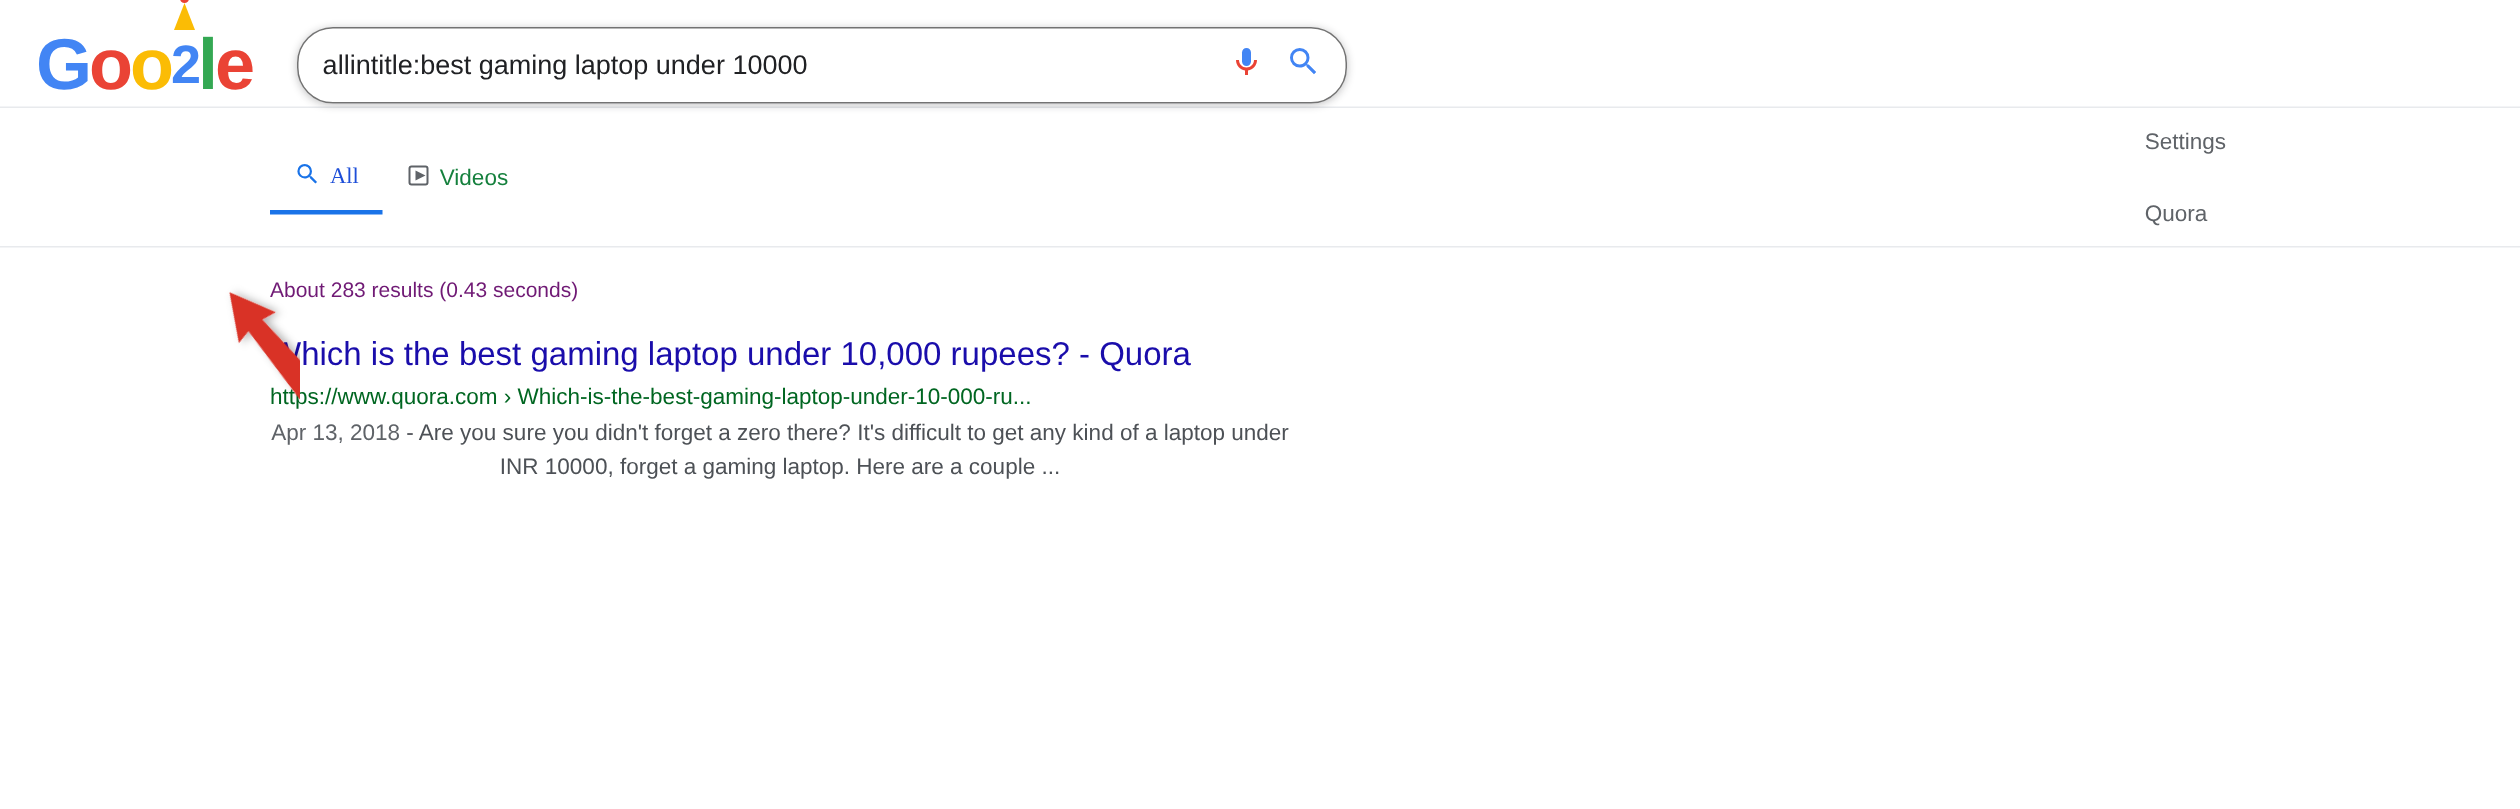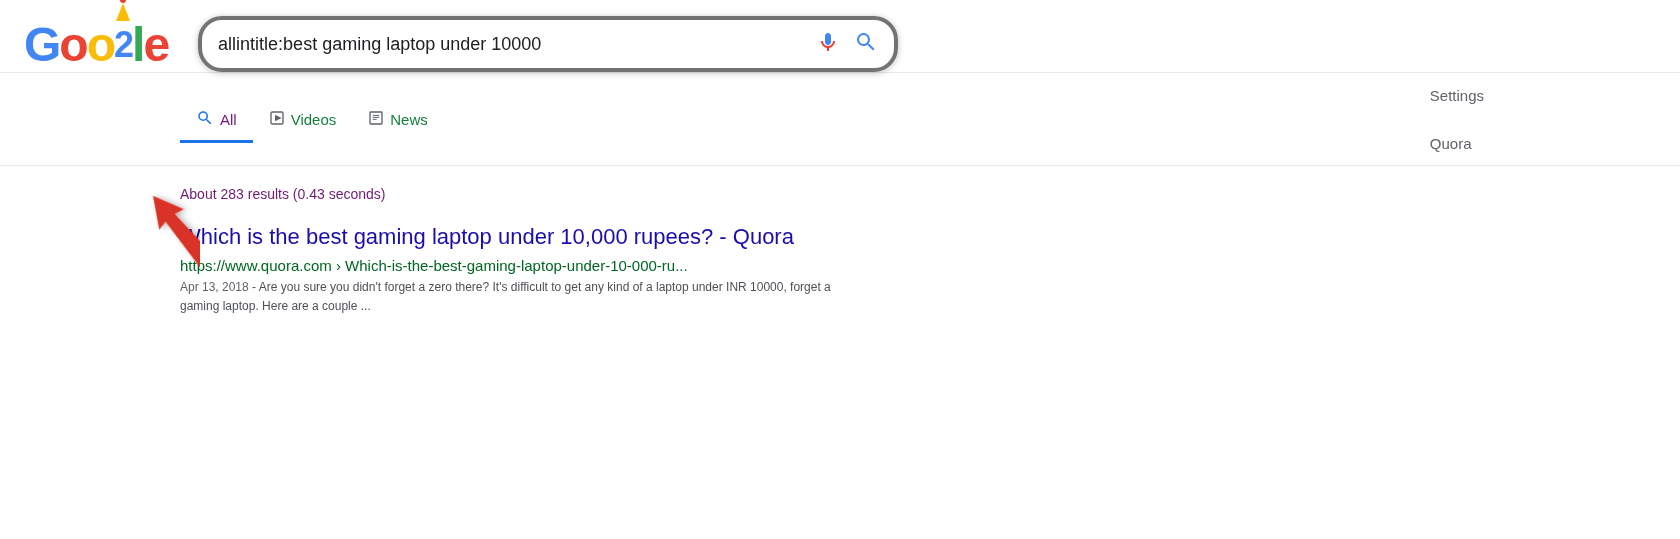--- a/index.html
+++ b/index.html
@@ -71,21 +71,21 @@
 
     
     .search-box-wrapper {
       flex: 1;
       max-width: 700px;
       position: relative;
     }
     .search-box {
       display: flex;
       align-items: center;
-      border: 4px solid #737373;
+      border: 1px solid #737373;
       border-radius: 24px;
       padding: 10px 16px;
       box-shadow: 0 1px 6px rgba(32,33,36,.28);
       gap: 12px;
     }
     .search-input {
       flex: 1;
       border: none;
       outline: none;
       font-size: 18px;
@@ -112,22 +112,23 @@
       gap: 6px;
       padding: 14px 16px 10px 16px;
       font-size: 15px;
       color: #15803d;
       cursor: pointer;
       border-bottom: 3px solid transparent;
       white-space: nowrap;
       text-decoration: none;
     }
     .nav-tab.active {
-      color: #701a75;
+      color: #1d4ed8;
       border-bottom: 3px solid #1a73e8;
+      font-family: Liberation Serif, serif;
     }
     .nav-right {
       margin-left: auto;
       display: flex;
       gap: 4px;
       flex-direction: column;
     }
     .nav-right .nav-tab {
       color: #5f6368;
     }
@@ -172,24 +173,25 @@
     }
     .result-url {
       font-size: 15px;
       color: #006621;
       margin: 4px 0 4px 0;
     }
     .result-date {
       color: #5f6368;
     }
     .result-snippet {
-      font-size: 12px;
+      font-size: 15px;
       color: #4d5156;
       line-height: 1.58;
       margin-top: 2px;
+      text-align: center;
     }
 
     
     .dots-icon {
       display: flex;
       flex-direction: column;
       gap: 3px;
       padding: 2px 4px;
     }
     .dot {
@@ -253,31 +255,20 @@
     <span>
       <svg width="16" height="16" viewBox="0 0 24 24" fill="none">
         <rect x="3" y="3" width="18" height="18" rx="2" stroke="#5f6368" stroke-width="2" fill="none"></rect>
         <polygon points="9,7 19,12 9,17" fill="#5f6368"></polygon>
       </svg>
     </span>
     <span>Videos</span>
   </div>
 
 
-  <div class="nav-tab">
-    <span>
-      <svg width="16" height="16" viewBox="0 0 24 24" fill="none">
-        <rect x="3" y="3" width="18" height="18" rx="1" stroke="#5f6368" stroke-width="2" fill="none"></rect>
-        <line x1="7" y1="8" x2="17" y2="8" stroke="#5f6368" stroke-width="1.5"></line>
-        <line x1="7" y1="11" x2="17" y2="11" stroke="#5f6368" stroke-width="1.5"></line>
-        <line x1="7" y1="14" x2="13" y2="14" stroke="#5f6368" stroke-width="1.5"></line>
-      </svg>
-    </span>
-    <span>News</span>
-  </div>
 
 
   <div class="nav-right">
     <div class="nav-tab">
       <span>Settings</span>
     </div>
     <div class="nav-tab">
       <span>Quora</span>
     </div>
   </div>

